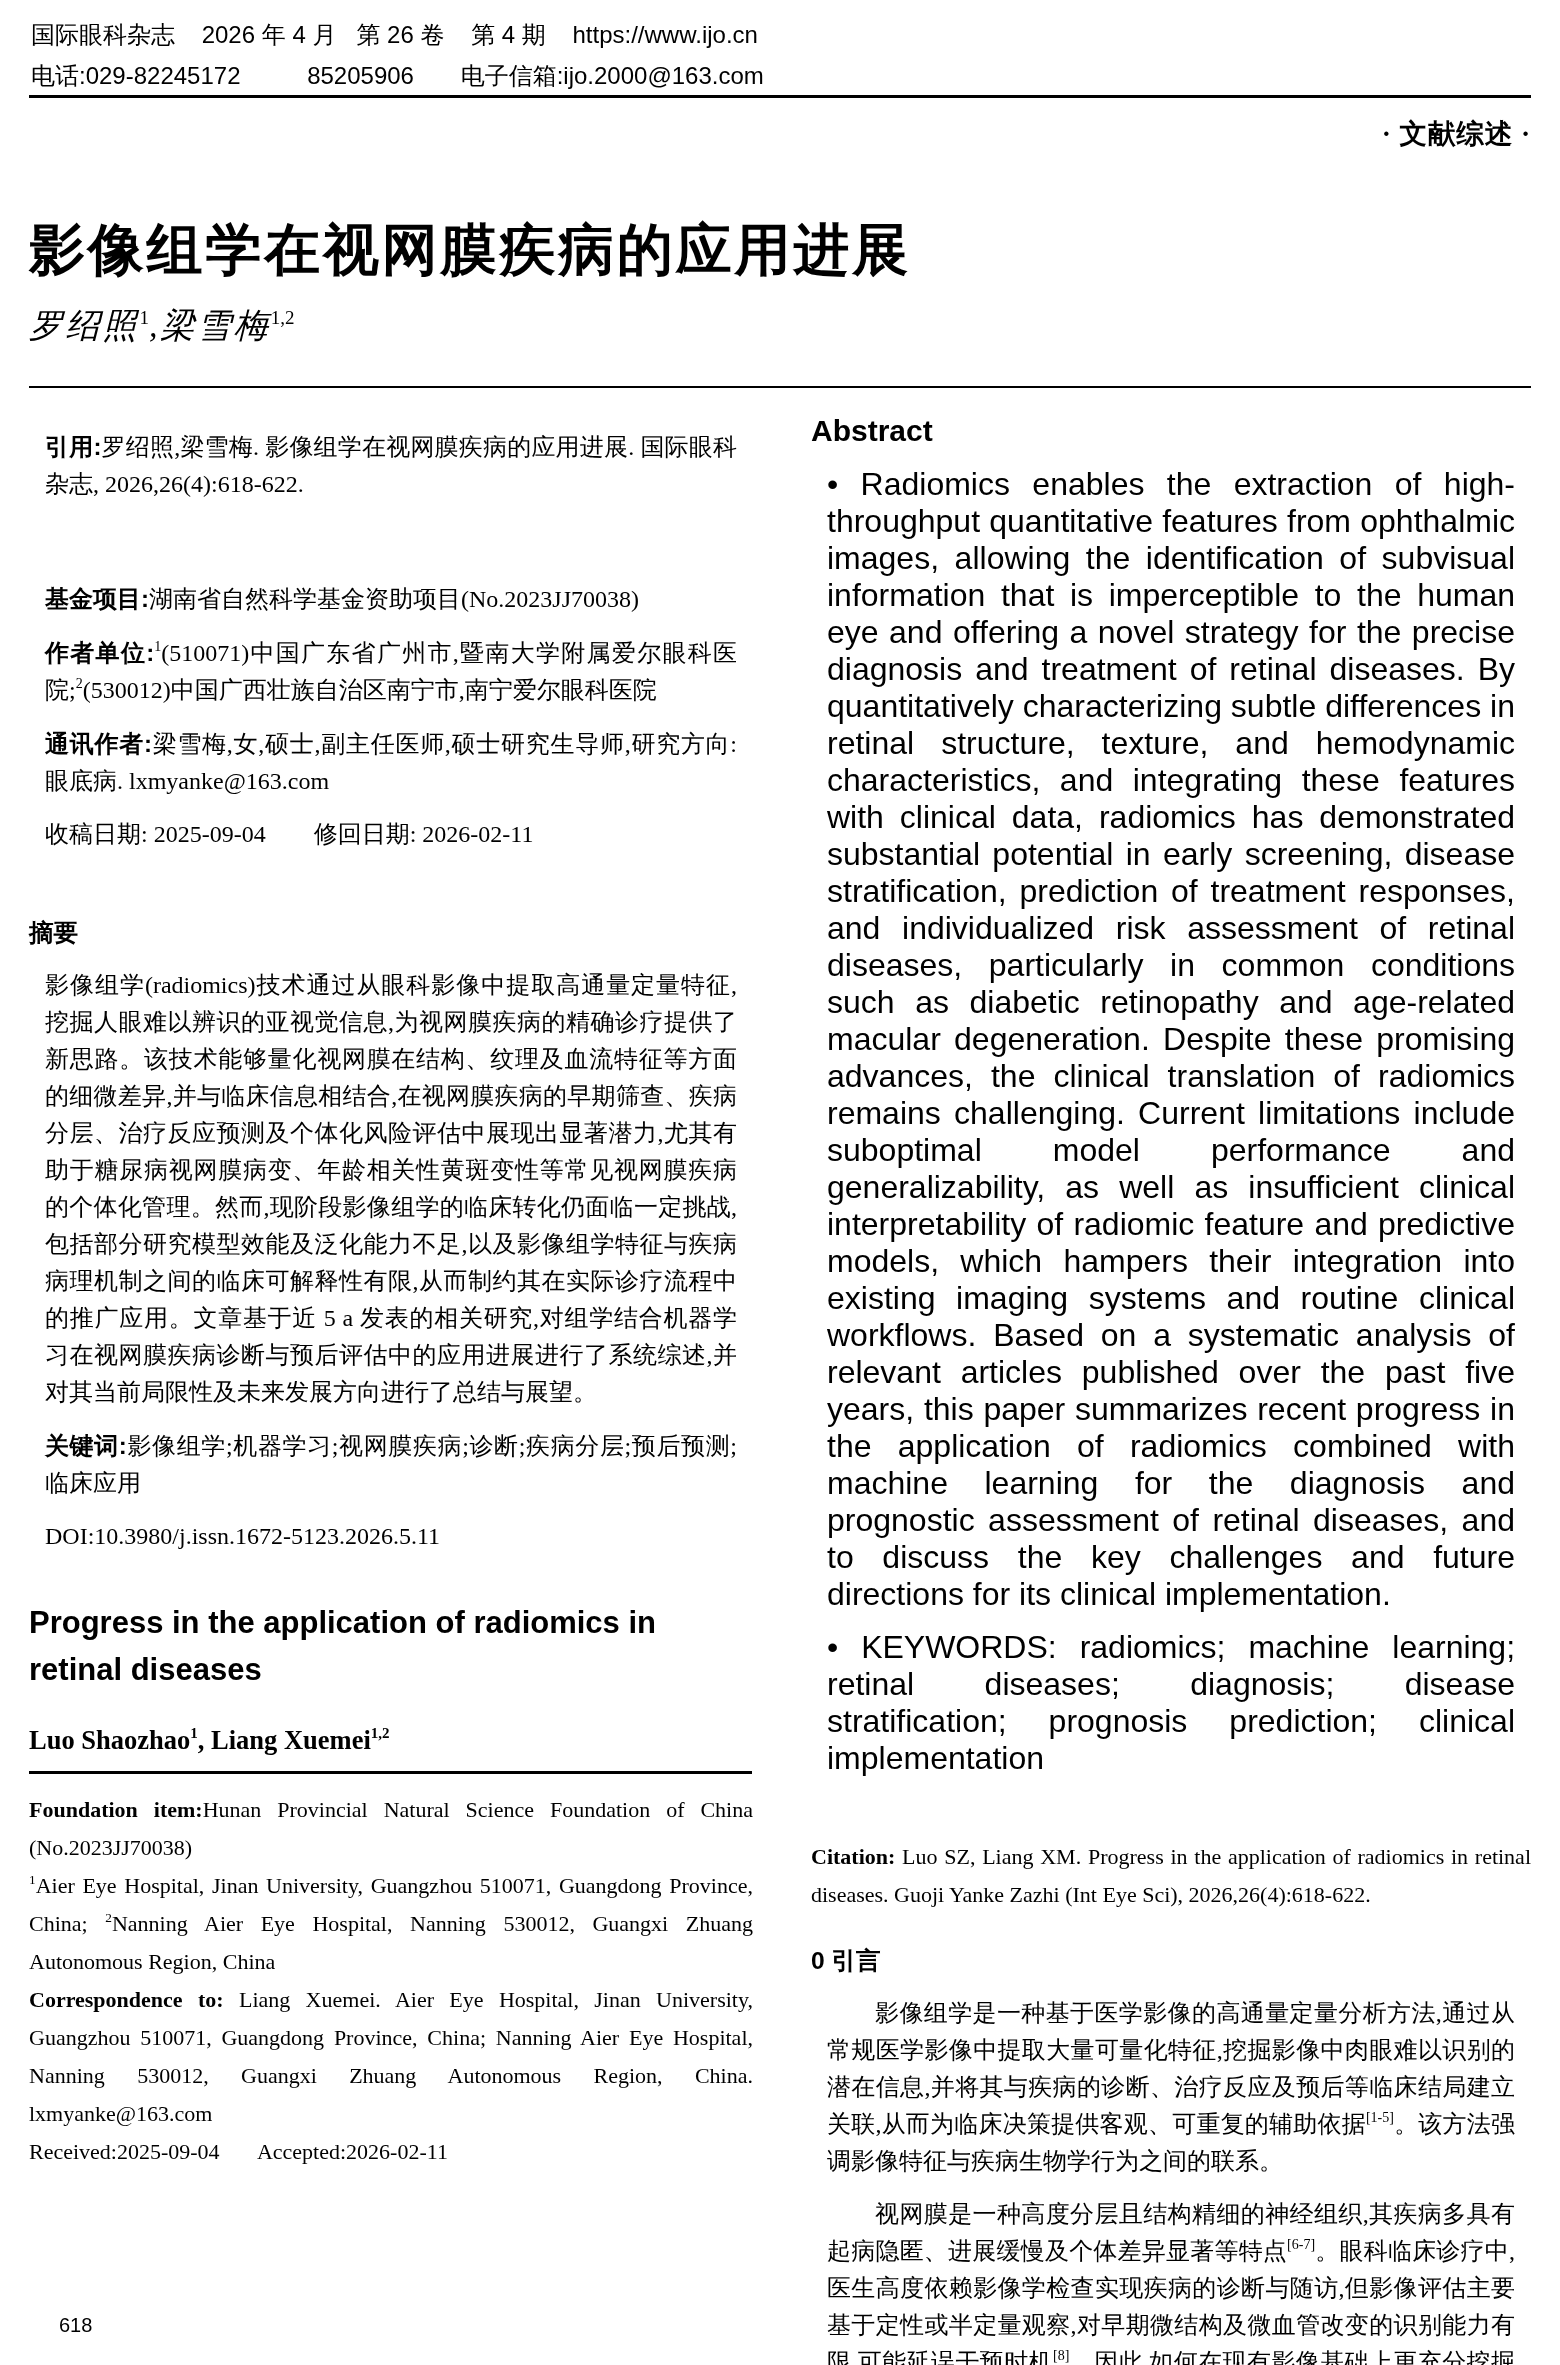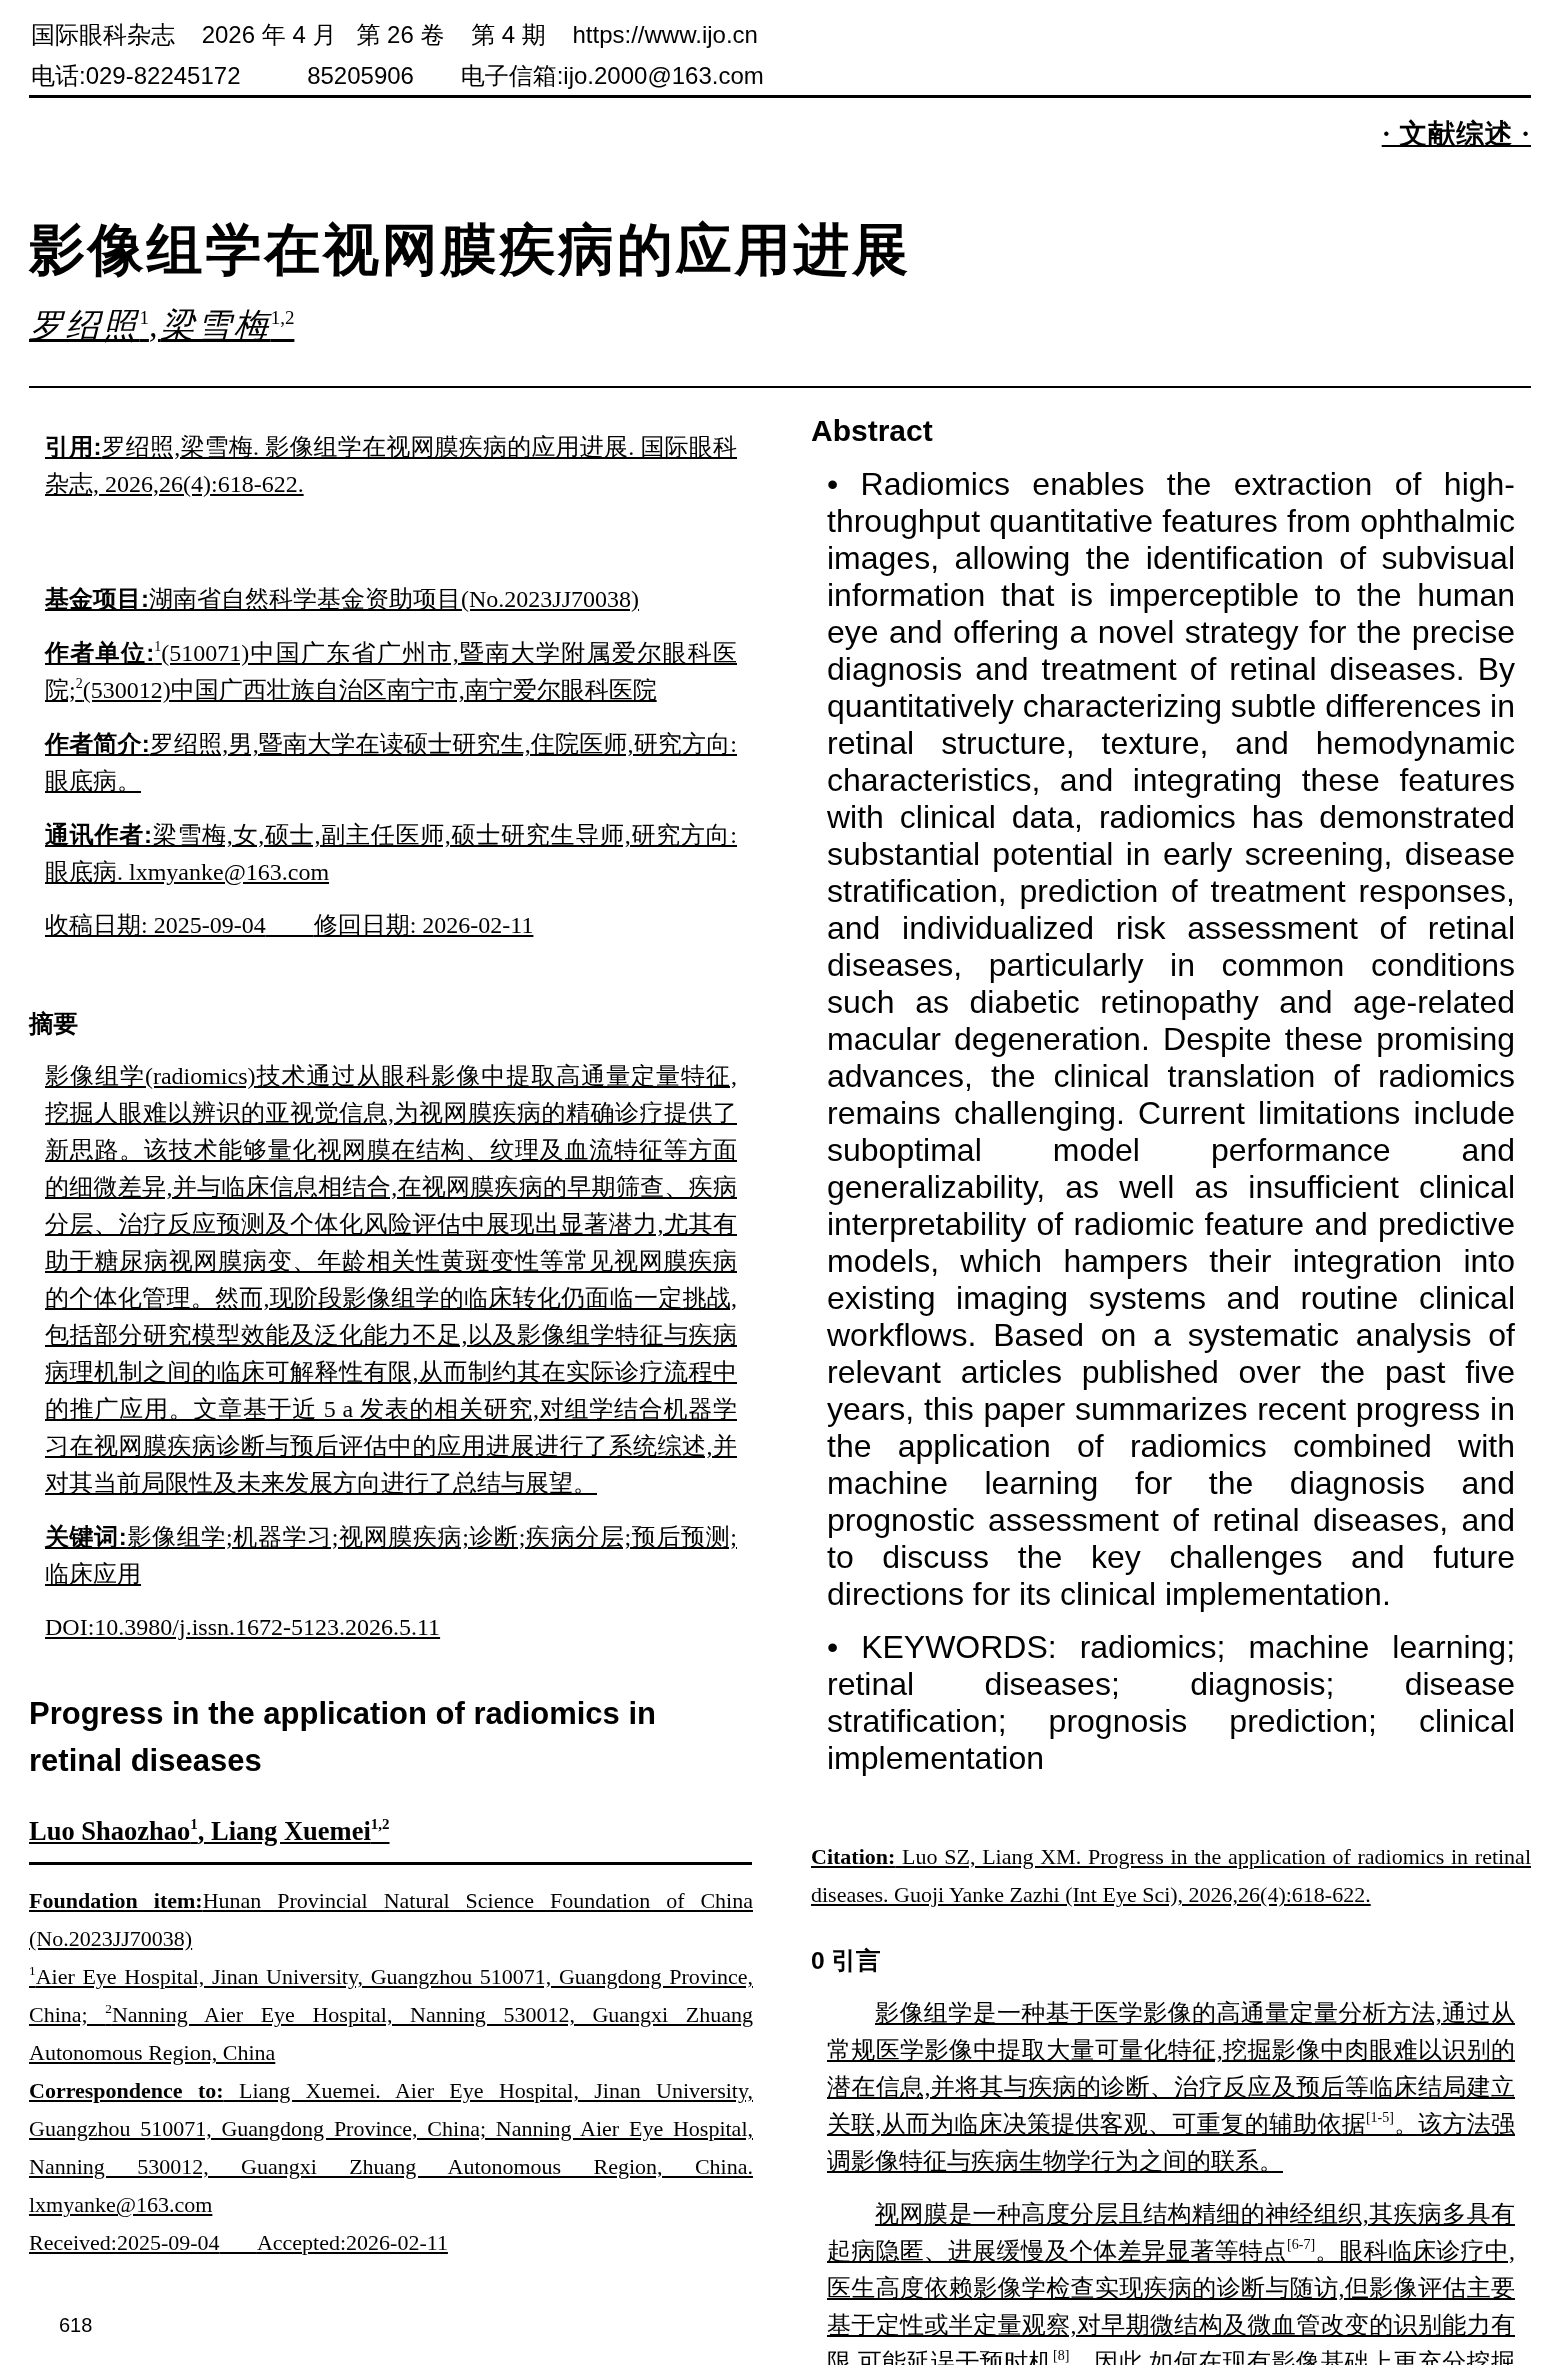--- a/index.html
+++ b/index.html
@@ -1,18 +1,18 @@
 <!DOCTYPE html>
 <html style="font-size:7.6px"><head>
 <meta charset="utf-8">
 <style>
   html, body { margin:0; padding:0; background:#ffffff; }
   body { width:1560px; height:2366px; position:relative; overflow:hidden; color:#000; }
   .sans { font-family: "Liberation Sans", "DejaVu Sans", sans-serif; }
-  .serif { font-family: "Liberation Serif", "DejaVu Serif", serif; text-decoration: underline; }
+  .serif { font-family: "Liberation Serif", "DejaVu Serif", serif; }
   .abs { position:absolute; }
 
   
   .hdr { left:31px; font-size:24px; line-height:28px; white-space:pre; letter-spacing:0; }
   .hdr1 { top:21px; }
   .hdr2 { top:62px; }
   .hdr span { display:inline-block; }
   .rule { position:absolute; background:#000; }
 
   .section-tag { right:29px; top:116px; font-size:27.5px; font-weight:bold; letter-spacing:0.9px; }
@@ -54,21 +54,20 @@
 <div class="abs cn-title sans">影像组学在视网膜疾病的应用进展</div>
 <div class="abs cn-authors serif"><span>罗绍照</span><sup>1</sup><span>,</span><span>梁雪梅</span><sup>1,2</sup></div>
 
 <div class="rule" style="left:29px; top:386px; width:1502px; height:2.4px;"></div>
 
 <div class="col col-left">
   <p class="para serif"><b class="sans">引用:</b><span>罗绍照,梁雪梅. 影像组学在视网膜疾病的应用进展. 国际眼科杂志, 2026,26(4):618-622.</span></p>
   <div class="gap-l"></div>
   <p class="para serif"><b class="sans">基金项目:</b><span>湖南省自然科学基金资助项目(No.2023JJ70038)</span></p>
   <p class="para serif"><b class="sans">作者单位:</b><sup>1</sup><span>(510071)中国广东省广州市,暨南大学附属爱尔眼科医院;</span><sup>2</sup><span>(530012)中国广西壮族自治区南宁市,南宁爱尔眼科医院</span></p>
-  <p class="para serif"><b class="sans">作者简介:</b><span>罗绍照,男,暨南大学在读硕士研究生,住院医师,研究方向:眼底病。</span></p>
   <p class="para serif"><b class="sans">通讯作者:</b><span>梁雪梅,女,硕士,副主任医师,硕士研究生导师,研究方向:眼底病. lxmyanke@163.com</span></p>
   <p class="para serif" style="white-space:pre;"><span>收稿日期: 2025-09-04</span>        <span>修回日期: 2026-02-11</span></p>
   <div class="gap-l"></div>
   <p class="h-cn sans">摘要</p>
   <p class="para serif">影像组学(radiomics)技术通过从眼科影像中提取高通量定量特征,挖掘人眼难以辨识的亚视觉信息,为视网膜疾病的精确诊疗提供了新思路。该技术能够量化视网膜在结构、纹理及血流特征等方面的细微差异,并与临床信息相结合,在视网膜疾病的早期筛查、疾病分层、治疗反应预测及个体化风险评估中展现出显著潜力,尤其有助于糖尿病视网膜病变、年龄相关性黄斑变性等常见视网膜疾病的个体化管理。然而,现阶段影像组学的临床转化仍面临一定挑战,包括部分研究模型效能及泛化能力不足,以及影像组学特征与疾病病理机制之间的临床可解释性有限,从而制约其在实际诊疗流程中的推广应用。文章基于近 5 a 发表的相关研究,对组学结合机器学习在视网膜疾病诊断与预后评估中的应用进展进行了系统综述,并对其当前局限性及未来发展方向进行了总结与展望。</p>
   <p class="para serif"><b class="sans">关键词:</b><span>影像组学;机器学习;视网膜疾病;诊断;疾病分层;预后预测;临床应用</span></p>
   <p class="para serif">DOI:10.3980/j.issn.1672-5123.2026.5.11</p>
   <div class="gap-m"></div>
   <p class="en-title sans">Progress in the application of radiomics in retinal diseases</p>
   <div class="gap-m"></div>

